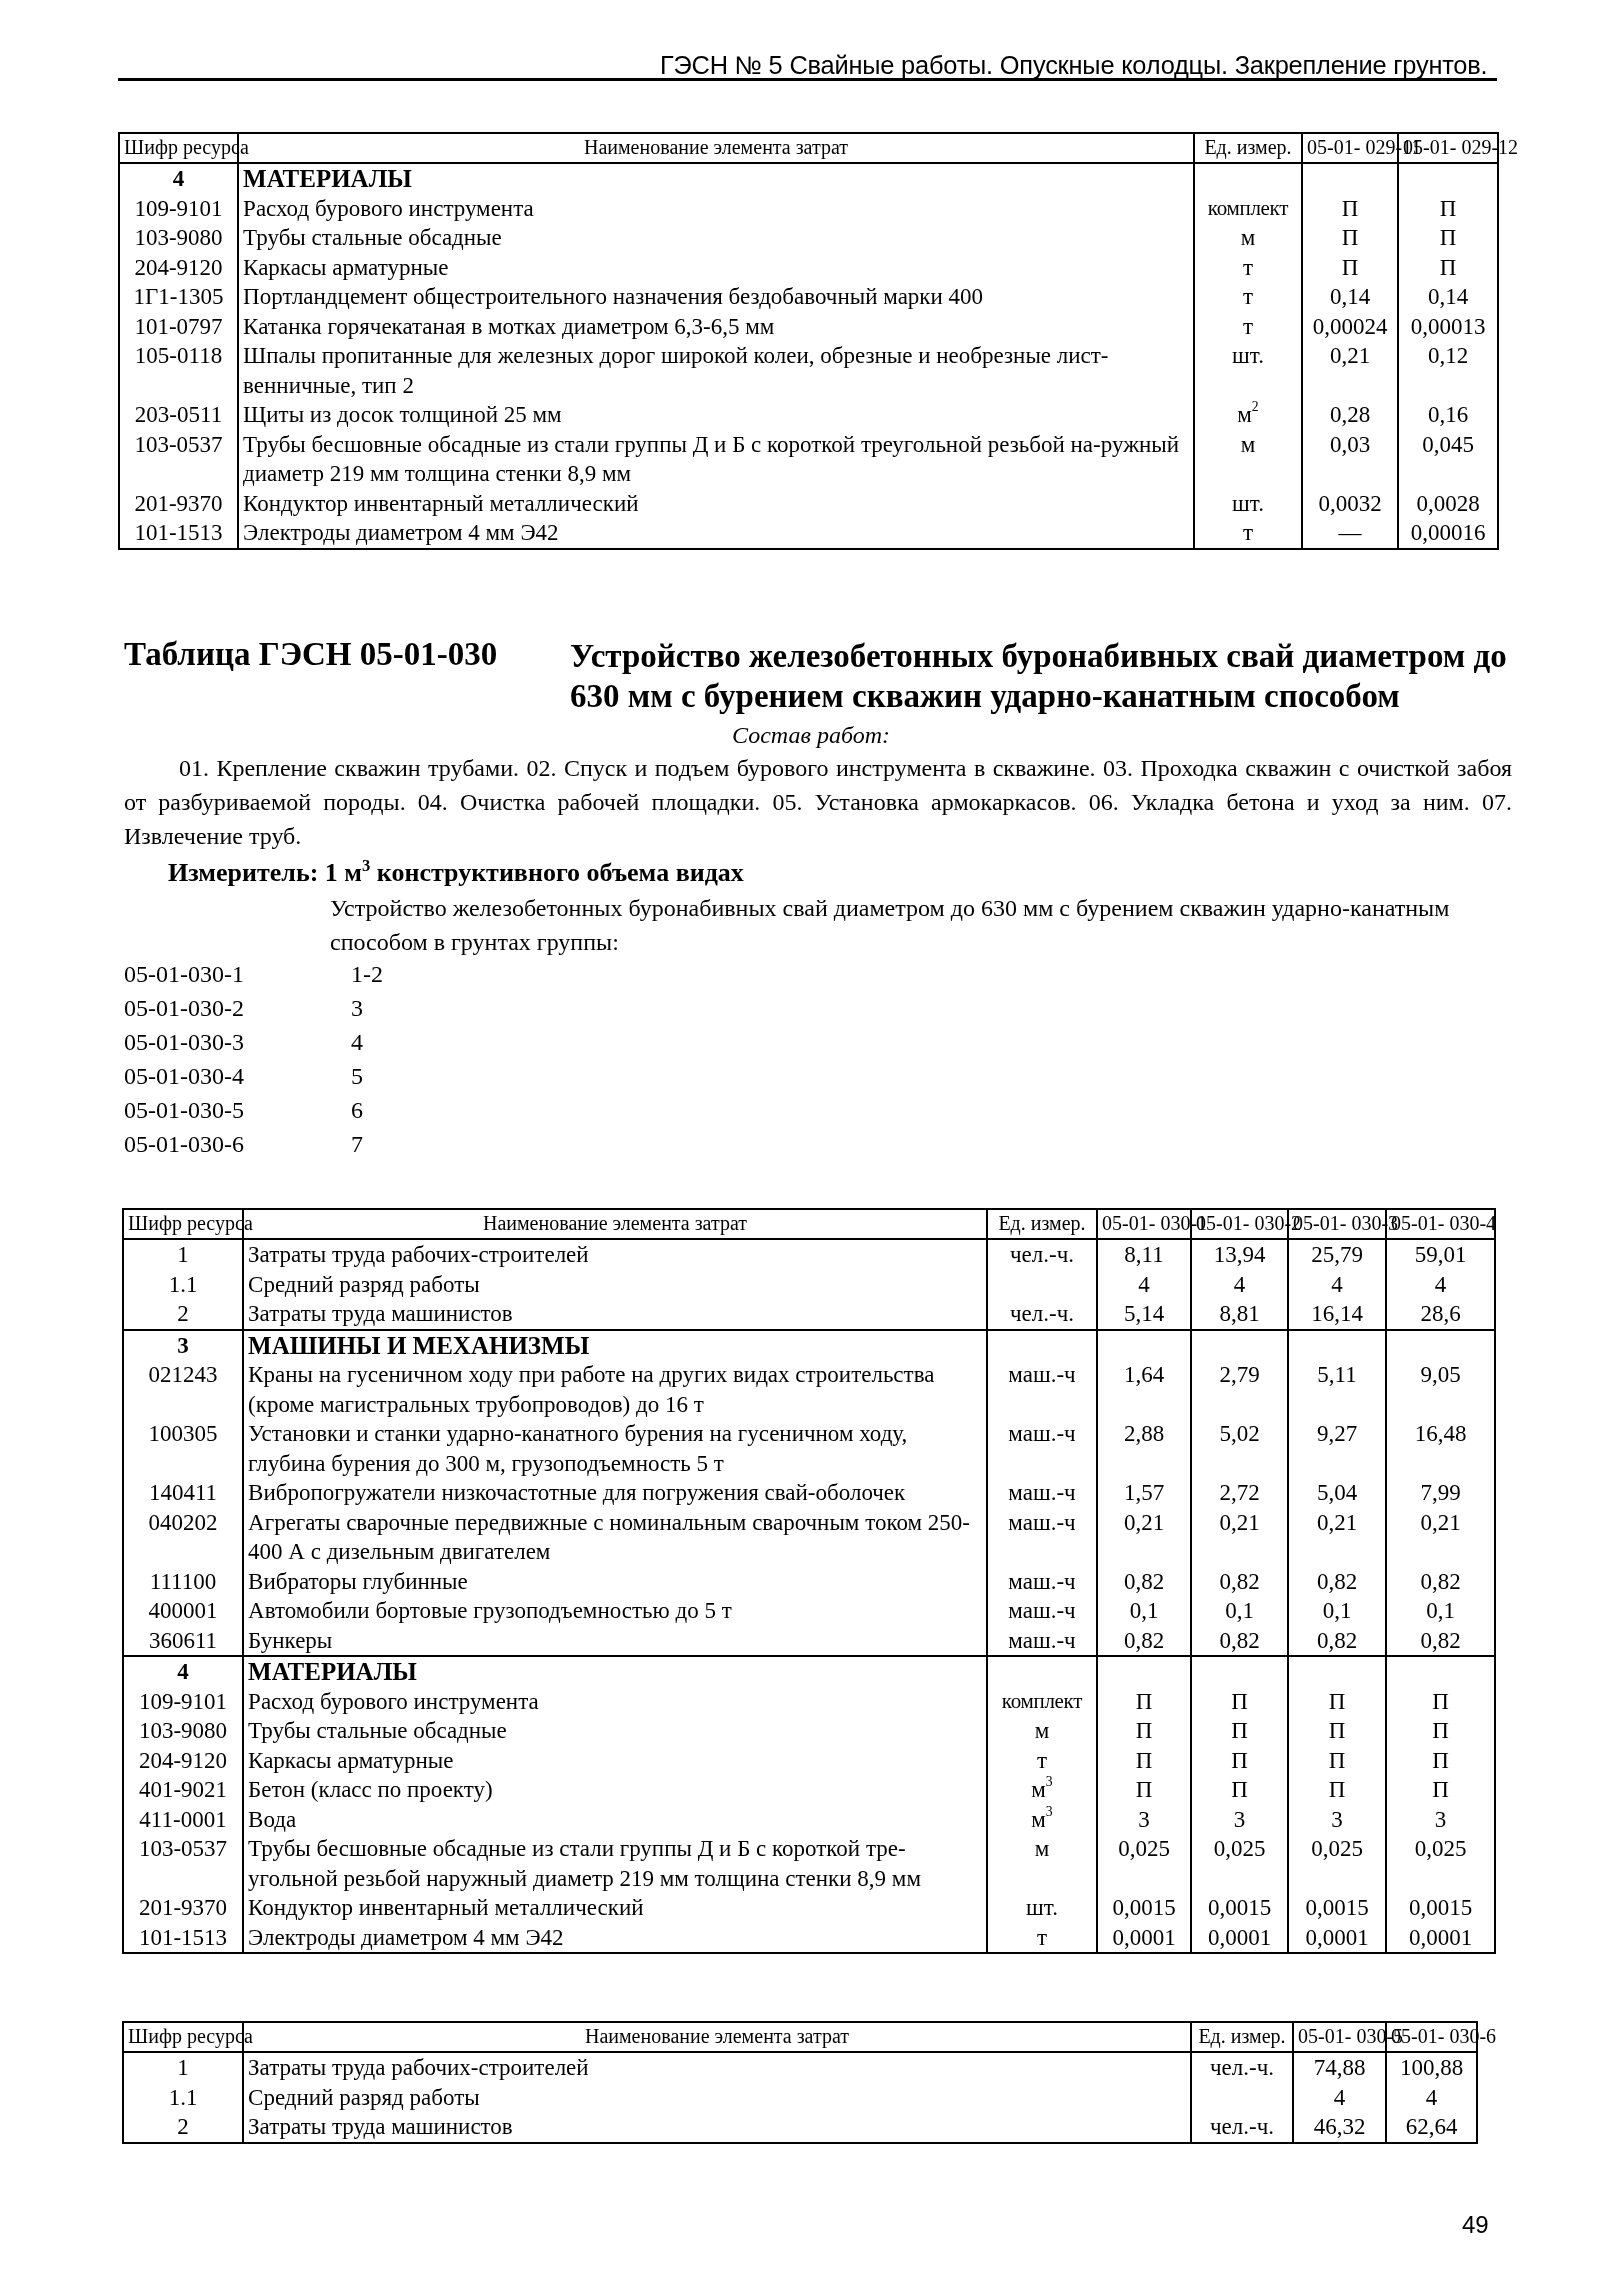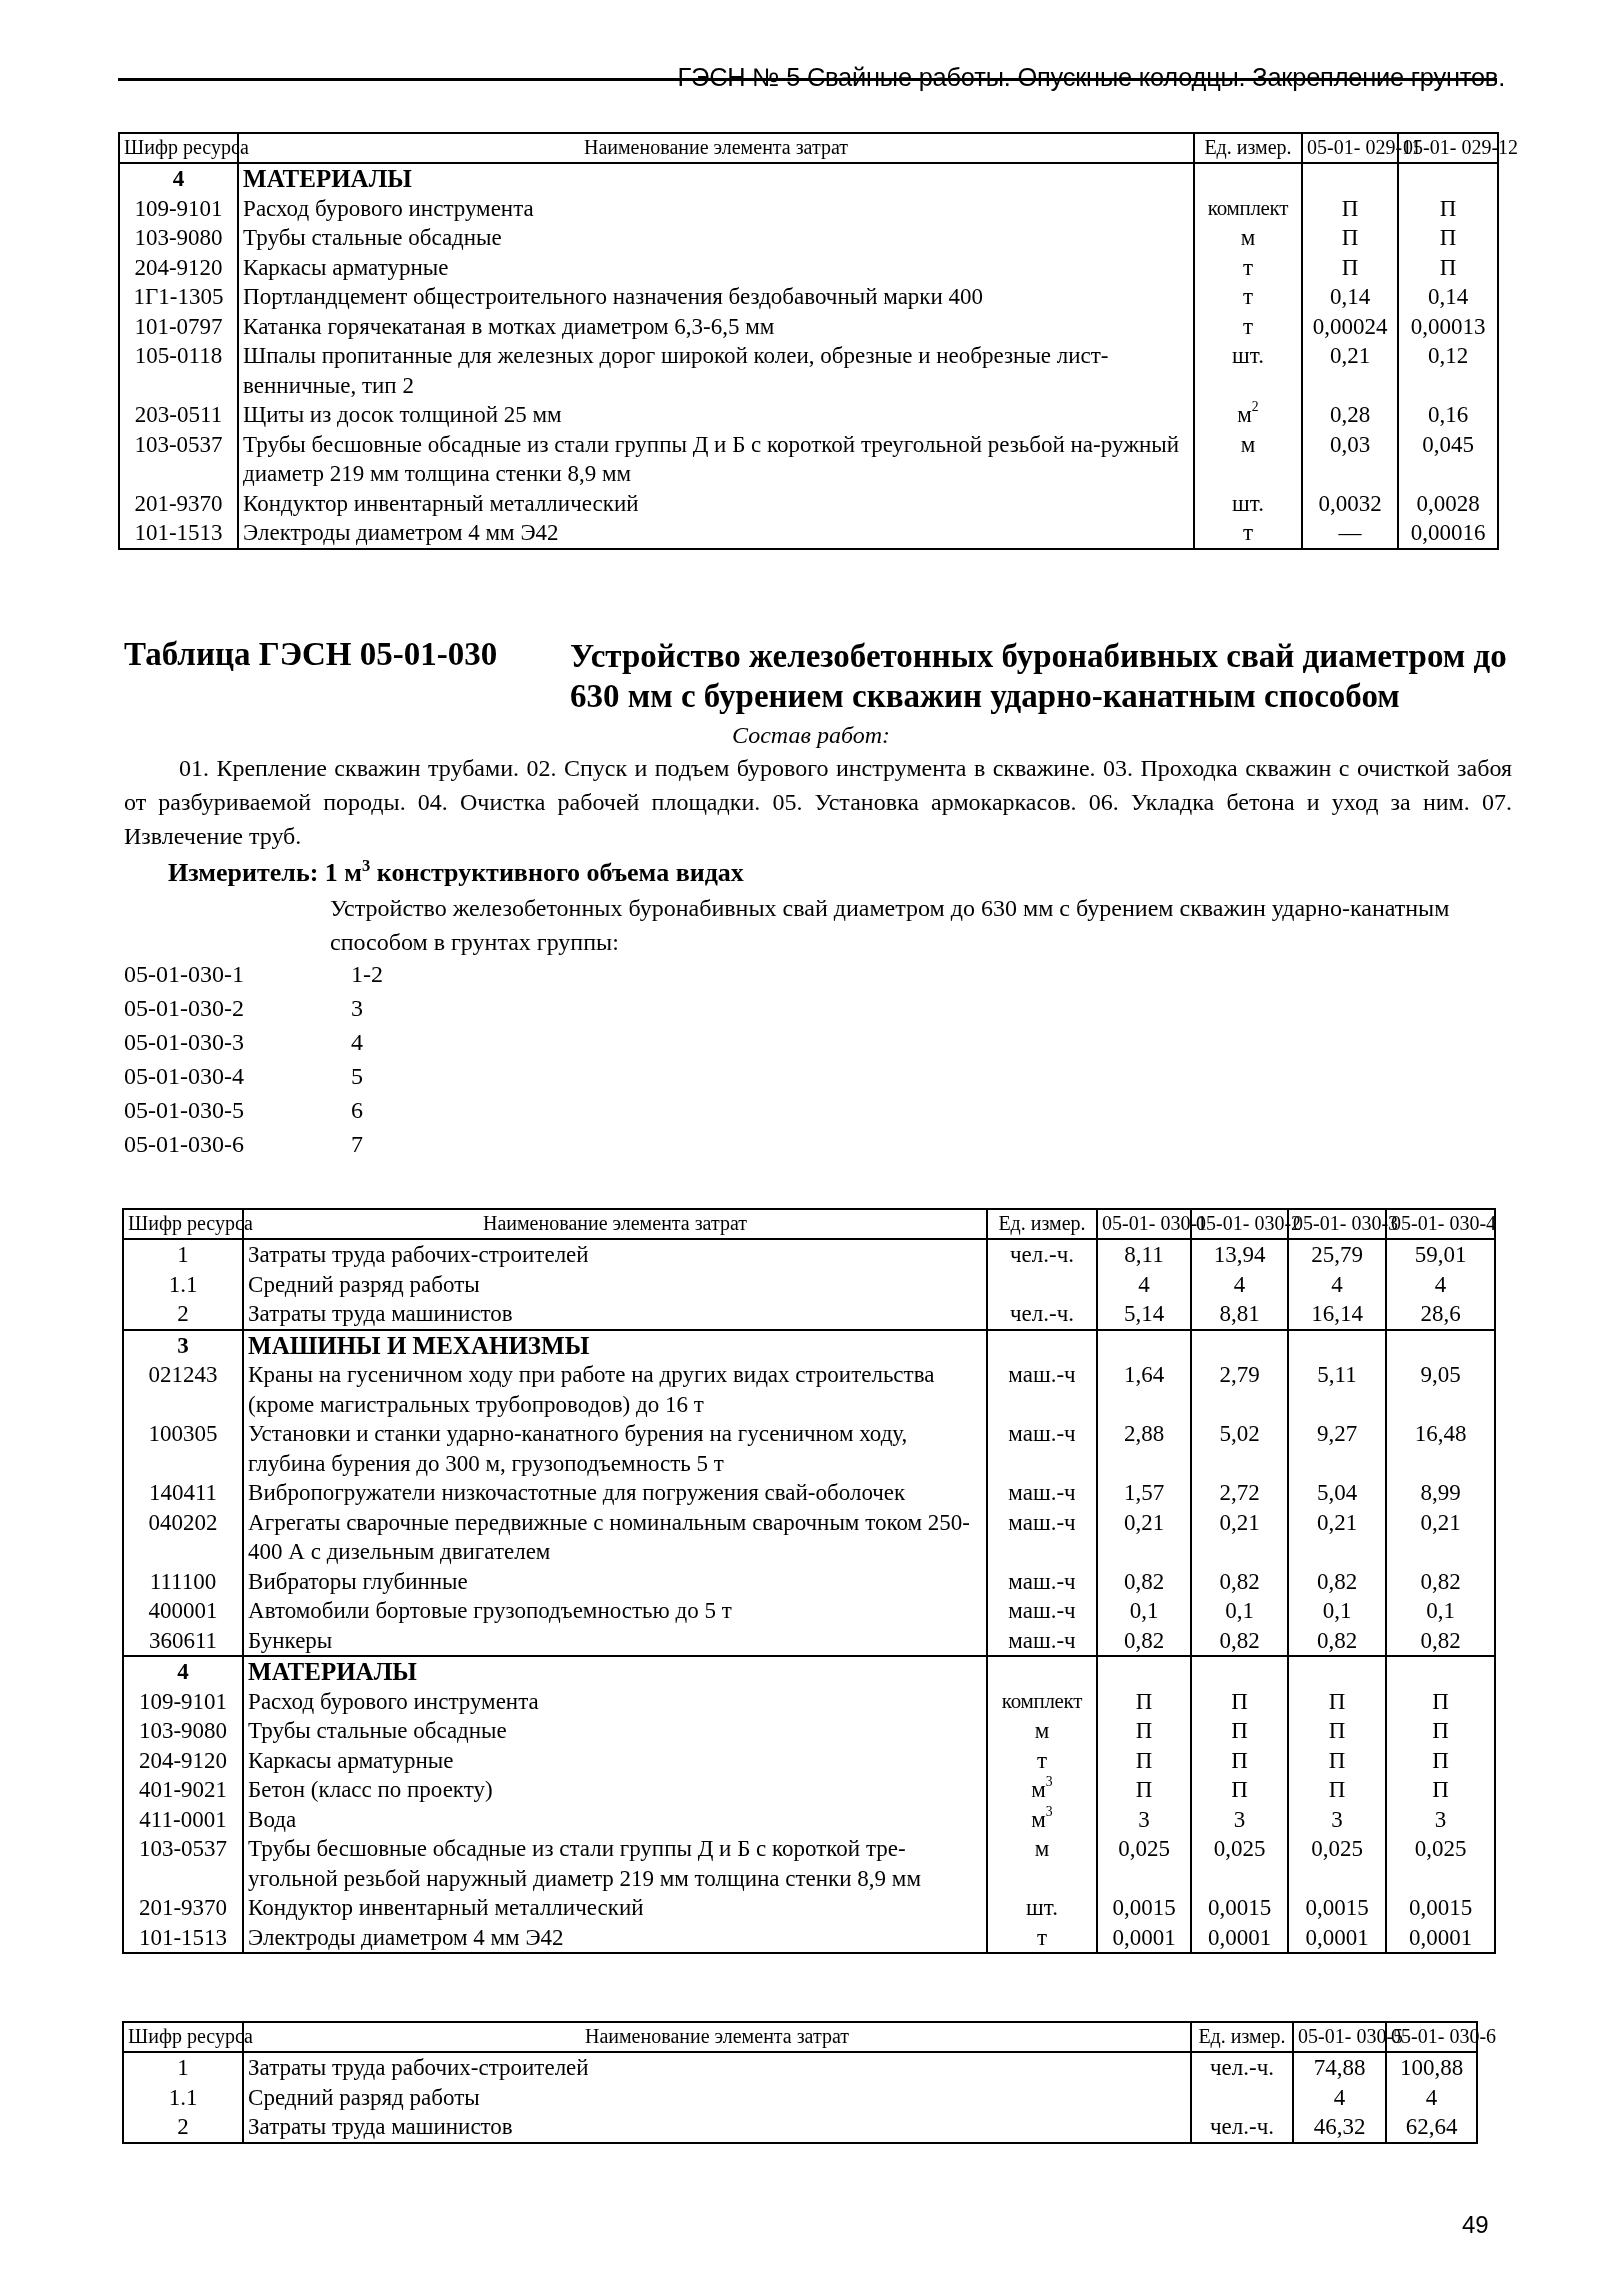--- a/index.html
+++ b/index.html
@@ -1,17 +1,17 @@
 <!DOCTYPE html>
 <html style="font-size:11px"><head>
 <meta charset="utf-8">
 <style>
   html, body { margin:0; padding:0; background:#ffffff; }
   body { width:1622px; height:2273px; position:relative; overflow:hidden; color:#000; font-family:"Liberation Serif", serif; }
-  .running-head { position:absolute; left:660px; top:51px; width:845px; font-family:"Liberation Sans", sans-serif; font-size:25.4px; text-align:right; letter-spacing:-0.2px;margin-top:12px; }
+  .running-head { position:absolute; left:660px; top:51px; width:845px; font-family:"Liberation Sans", sans-serif; font-size:25.4px; letter-spacing:-0.2px; }
   .running-rule { position:absolute; left:118px; top:78px; width:1379px; height:2.7px; background:#000; }
 
   table.gesn { position:absolute; border-collapse:collapse; font-size:23px; line-height:29.5px; table-layout:fixed;margin-top:21px; }
   table.gesn th, table.gesn td { border-left:2.1px solid #000; border-right:2.1px solid #000; padding:0 4.1px; vertical-align:top; white-space:nowrap; }
   table.gesn th { font-weight:normal; font-size:20px; line-height:25.4px; border-top:2.7px solid #000; border-bottom:2.7px solid #000; text-align:center; padding-top:1.4px; padding-bottom:1.4px; }
   table.gesn tr:last-child td { border-bottom:2.7px solid #000; }
   table.gesn td.code { text-align:center; }
   table.gesn td.name { text-align:left; white-space:normal; }
   table.gesn td.unit { text-align:center; }
   table.gesn td.val { text-align:center; }
@@ -250,21 +250,21 @@
         <td class="val">9,27</td>
         <td class="val">16,48</td>
       </tr>
       <tr>
         <td class="code">140411</td>
         <td class="name">Вибропогружатели низкочастотные для погружения свай-оболочек</td>
         <td class="unit"><span>маш.-ч</span></td>
         <td class="val">1,57</td>
         <td class="val">2,72</td>
         <td class="val">5,04</td>
-        <td class="val">8,99</td>
+        <td class="val">7,99</td>
       </tr>
       <tr>
         <td class="code">040202</td>
         <td class="name">Агрегаты сварочные передвижные с номинальным сварочным током 250-400 А с дизельным двигателем</td>
         <td class="unit"><span>маш.-ч</span></td>
         <td class="val">0,21</td>
         <td class="val">0,21</td>
         <td class="val">0,21</td>
         <td class="val">0,21</td>
       </tr>

